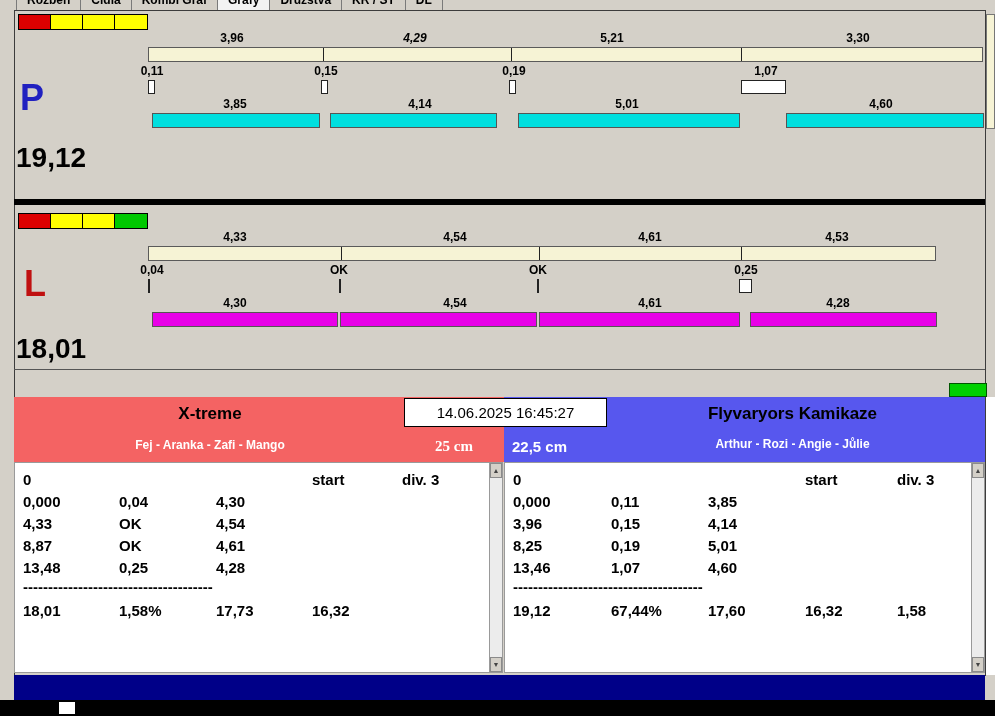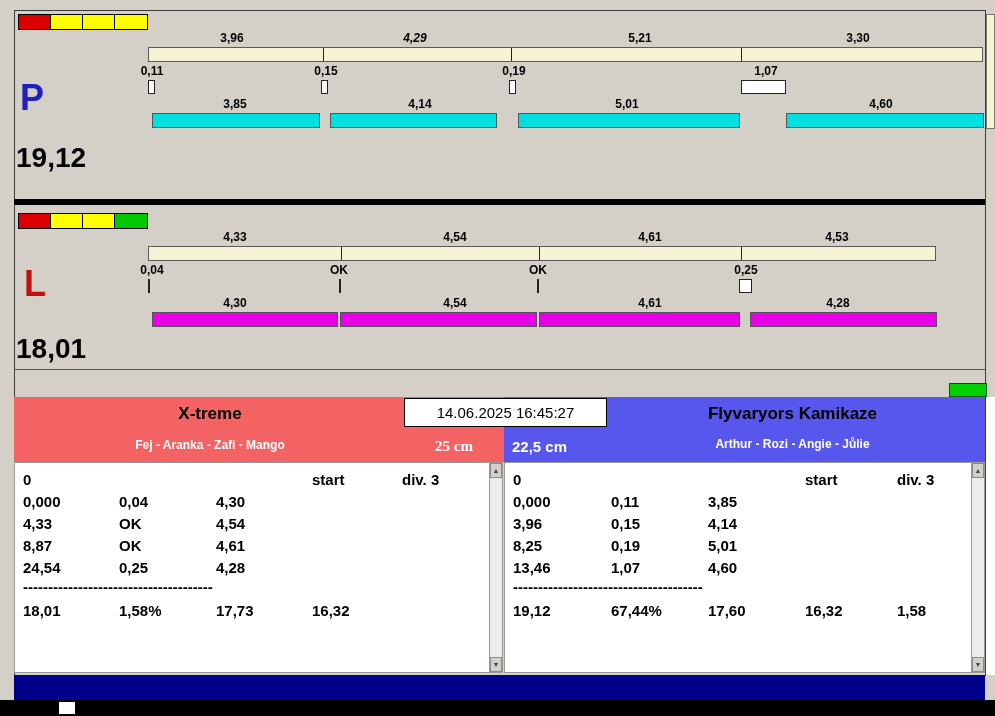--- a/index.html
+++ b/index.html
@@ -65,34 +65,45 @@
   .whitesq { position:absolute; left:59px; top:2px; width:16px; height:12px; background:#fff; }
 
   .edgestrip-cream { position:absolute; left:986px; top:14px; width:9px; height:115px; background:#f6f3d5; border:1px solid #777; }
   .edgestrip-white { position:absolute; left:986px; top:397px; width:9px; height:278px; background:#fff; }
 </style>
 </head>
 <body>
 
 <div class="screen">
 
+  <div class="tabbar">
+    <div class="tabs">
+      <div class="tab">Rozběh</div>
+      <div class="tab">Čidla</div>
+      <div class="tab">Kombi Graf</div>
+      <div class="tab active">Grafy</div>
+      <div class="tab">Družstva</div>
+      <div class="tab">KR / ST</div>
+      <div class="tab">DL</div>
+    </div>
+  </div>
   <div class="tabline"></div>
   <div class="frame"></div>
 
   <div>
     <div class="statusrow" style="left:18px; top:14px;">
       <span class="sbox" style="background: rgb(221, 0, 0);"></span>
       <span class="sbox" style="background: rgb(255, 255, 0);"></span>
       <span class="sbox" style="background: rgb(255, 255, 0);"></span>
       <span class="sbox" style="background: rgb(255, 255, 0);"></span>
     </div>
 
     <span class="lbl" style="left:192px; top:31px;">3,96</span>
     <span class="lbl" style="left:375px; top:31px;font-style:italic;">4,29</span>
-    <span class="lbl" style="left:600px; top:31px;">5,21</span>
+    <span class="lbl" style="left:572px; top:31px;">5,21</span>
     <span class="lbl" style="left:818px; top:31px;">3,30</span>
 
     <div class="creambar" style="left:148px; top:47px; width:835px;">
       <span class="cdiv" style="left:174px;"></span>
       <span class="cdiv" style="left:362px;"></span>
       <span class="cdiv" style="left:592px;"></span>
     </div>
 
     <span class="lblm" style="left:122px; top:64px;">0,11</span>
     <span class="lblm" style="left:296px; top:64px;">0,15</span>
@@ -205,21 +216,21 @@
             <span></span>
         </div>
         <div class="trow left-grid">
           <span>8,87</span>
           <span>OK</span>
           <span>4,61</span>
           <span></span>
             <span></span>
         </div>
         <div class="trow left-grid">
-          <span>24,54</span>
+          <span>13,48</span>
           <span>0,25</span>
           <span>4,28</span>
           <span></span>
             <span></span>
         </div>
         <div class="tsep">--------------------------------------</div>
         <div class="trow left-grid ttot">
           <span>18,01</span>
           <span>1,58%</span>
           <span>17,73</span>

